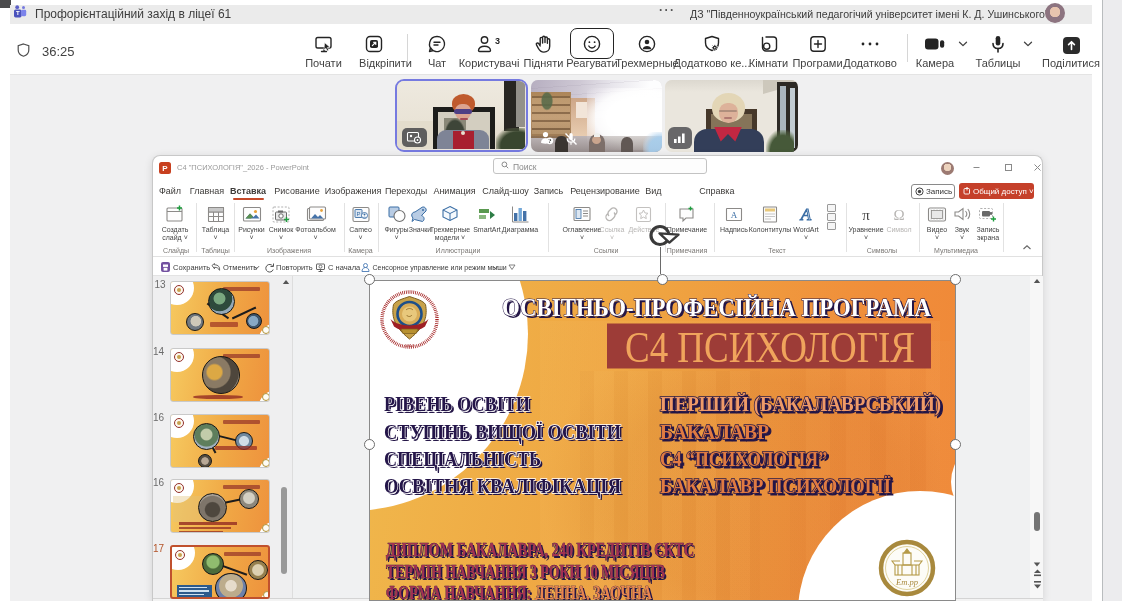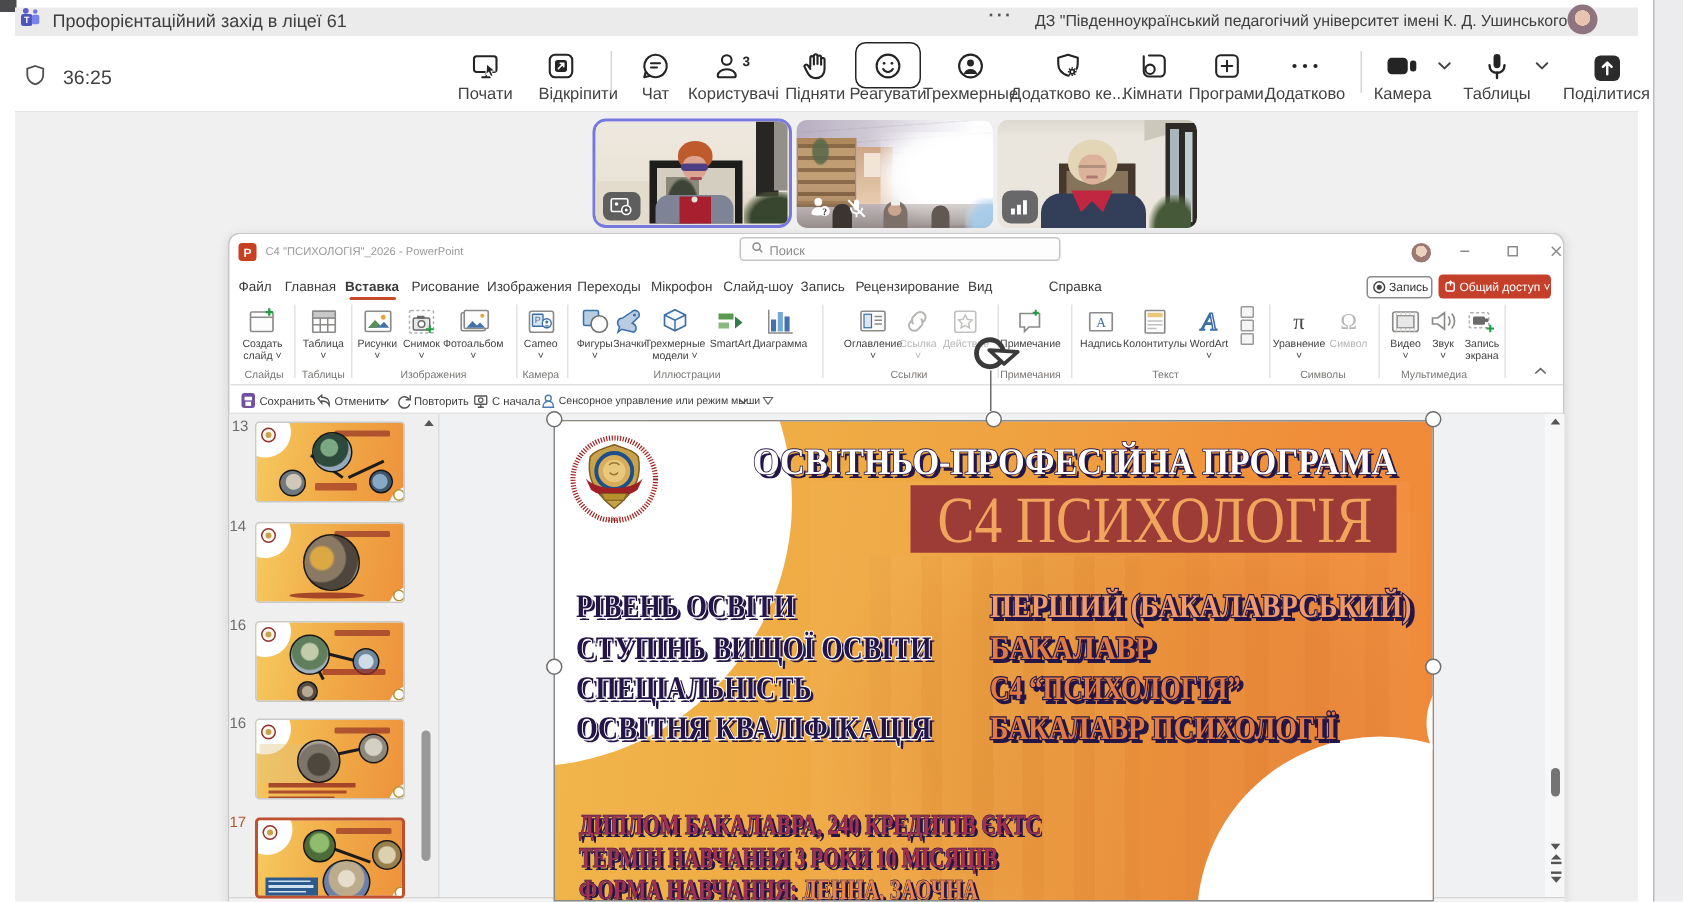--- a/index.html
+++ b/index.html
@@ -285,21 +285,21 @@
       <path d="M4 4.5 v-3 M2.8 2.6 L4 1.4 l1.2 1.2" stroke="#fff" stroke-width="0.9" fill="none"></path>
     </svg>
   </div>
 <div class="abs" style="left:973px;top:186.5px;font-size:8px;color:#fff">Общий доступ  ˅</div>
 <div class="abs" style="left:125px;top:186px;width:90px;text-align:center;font-size:9px;color:#3d3b39;font-weight:normal">Файл</div>
 <div class="abs" style="left:162px;top:186px;width:90px;text-align:center;font-size:9px;color:#3d3b39;font-weight:normal">Главная</div>
 <div class="abs" style="left:203px;top:186px;width:90px;text-align:center;font-size:9px;color:#3d3b39;font-weight:bold">Вставка</div>
 <div class="abs" style="left:252px;top:186px;width:90px;text-align:center;font-size:9px;color:#3d3b39;font-weight:normal">Рисование</div>
 <div class="abs" style="left:308px;top:186px;width:90px;text-align:center;font-size:9px;color:#3d3b39;font-weight:normal">Изображения</div>
 <div class="abs" style="left:361px;top:186px;width:90px;text-align:center;font-size:9px;color:#3d3b39;font-weight:normal">Переходы</div>
-<div class="abs" style="left:409.5px;top:186px;width:90px;text-align:center;font-size:9px;color:#3d3b39;font-weight:normal">Мікрофон</div>
+<div class="abs" style="left:409.5px;top:186px;width:90px;text-align:center;font-size:9px;color:#3d3b39;font-weight:normal">Анимация</div>
 <div class="abs" style="left:460.5px;top:186px;width:90px;text-align:center;font-size:9px;color:#3d3b39;font-weight:normal">Слайд-шоу</div>
 <div class="abs" style="left:503.5px;top:186px;width:90px;text-align:center;font-size:9px;color:#3d3b39;font-weight:normal">Запись</div>
 <div class="abs" style="left:560px;top:186px;width:90px;text-align:center;font-size:9px;color:#3d3b39;font-weight:normal">Рецензирование</div>
 <div class="abs" style="left:608.5px;top:186px;width:90px;text-align:center;font-size:9px;color:#3d3b39;font-weight:normal">Вид</div>
 <div class="abs" style="left:644.5px;top:186px;width:90px;text-align:right;font-size:9px;color:#3d3b39;font-weight:normal">Справка</div>
 <div class="abs" style="left:233px;top:197.5px;width:31px;height:2.6px;background:#c5492a;border-radius:2px"></div>
 <div class="abs" style="left:153px;top:256px;width:889px;height:1px;background:#e1e1e1"></div>
 <div class="abs" style="left:153px;top:275px;width:889px;height:1px;background:#e3e3e3"></div>
 <div class="abs" style="left:196px;top:203px;width:1px;height:49px;background:#e2e2e2"></div>
 <div class="abs" style="left:234px;top:203px;width:1px;height:49px;background:#e2e2e2"></div>
@@ -724,20 +724,34 @@
 <text x="290" y="185" font-family="Liberation Serif" font-weight="bold" lengthAdjust="spacingAndGlyphs" font-size="22" textLength="167" fill="#e07a42" stroke="#241647" stroke-width="1.6" paint-order="stroke">С4 “ПСИХОЛОГІЯ”</text>
 <text x="290" y="211.5" font-family="Liberation Serif" font-weight="bold" lengthAdjust="spacingAndGlyphs" font-size="22" textLength="231" fill="#241647" stroke="#241647" stroke-width="1.2" transform="translate(2.4,2.4)">БАКАЛАВР ПСИХОЛОГІЇ</text>
 <text x="290" y="211.5" font-family="Liberation Serif" font-weight="bold" lengthAdjust="spacingAndGlyphs" font-size="22" textLength="231" fill="#e07a42" stroke="#241647" stroke-width="1.6" paint-order="stroke">БАКАЛАВР ПСИХОЛОГІЇ</text>
 <text x="16" y="275" font-family="Liberation Serif" font-weight="bold" lengthAdjust="spacingAndGlyphs" font-size="19" textLength="308" fill="#241647" transform="translate(1.8,1.8)">ДИПЛОМ БАКАЛАВРА, 240 КРЕДИТІВ ЄКТС</text>
 <text x="16" y="275" font-family="Liberation Serif" font-weight="bold" lengthAdjust="spacingAndGlyphs" font-size="19" textLength="308" fill="#a13052" stroke="#241647" stroke-width="0.75" paint-order="stroke">ДИПЛОМ БАКАЛАВРА, 240 КРЕДИТІВ ЄКТС</text>
 <text x="16" y="297" font-family="Liberation Serif" font-weight="bold" lengthAdjust="spacingAndGlyphs" font-size="19" textLength="279" fill="#241647" transform="translate(1.8,1.8)">ТЕРМІН НАВЧАННЯ 3 РОКИ 10 МІСЯЦІВ</text>
 <text x="16" y="297" font-family="Liberation Serif" font-weight="bold" lengthAdjust="spacingAndGlyphs" font-size="19" textLength="279" fill="#a13052" stroke="#241647" stroke-width="0.75" paint-order="stroke">ТЕРМІН НАВЧАННЯ 3 РОКИ 10 МІСЯЦІВ</text>
 <text x="16" y="318" font-family="Liberation Serif" font-weight="bold" lengthAdjust="spacingAndGlyphs" font-size="19" textLength="266" fill="#241647" transform="translate(1.8,1.8)">ФОРМА НАВЧАННЯ: ДЕННА, ЗАОЧНА</text>
 <text x="16" y="318" font-family="Liberation Serif" font-weight="bold" lengthAdjust="spacingAndGlyphs" font-size="19" textLength="266" fill="#a13052" stroke="#241647" stroke-width="0.75" paint-order="stroke">ФОРМА НАВЧАННЯ: <tspan fill="#e8854e">ДЕННА, ЗАОЧНА</tspan></text>
 </svg>
+<div class="abs" style="left:508px;top:258px;width:58px;height:58px">
+      <svg width="58" height="58" viewBox="0 0 58 58">
+<circle cx="29" cy="29" r="26" fill="#fdfcf7" stroke="#a8893d" stroke-width="4.5"></circle>
+<circle cx="29" cy="29" r="21.5" fill="none" stroke="#d8c888" stroke-width="0.8"></circle>
+<g stroke="#b59a48" stroke-width="1.1" fill="none">
+<rect x="17" y="26" width="24" height="10"></rect>
+          <path d="M20 26 v10 M24 26 v10 M34 26 v10 M38 26 v10"></path>
+<rect x="25" y="14" width="8" height="12"></rect>
+          <path d="M29 10 l3 4 h-6 z" fill="#b59a48"></path>
+<path d="M17 26 l-3-4 h8 M41 26 l3-4 h-8"></path>
+        </g>
+<text x="29" y="46" font-size="8.5" fill="#a8893d" text-anchor="middle" font-family="Liberation Serif" font-style="italic">Ет.рр</text>
+</svg>
+    </div>
 </div>
 <div class="abs" style="left:363.5px;top:274.0px;width:11px;height:11px;border-radius:50%;background:#fff;border:1.6px solid #6e6e6e"></div>
 <div class="abs" style="left:656.5px;top:274.0px;width:11px;height:11px;border-radius:50%;background:#fff;border:1.6px solid #6e6e6e"></div>
 <div class="abs" style="left:950.0px;top:274.0px;width:11px;height:11px;border-radius:50%;background:#fff;border:1.6px solid #6e6e6e"></div>
 <div class="abs" style="left:363.5px;top:439.0px;width:11px;height:11px;border-radius:50%;background:#fff;border:1.6px solid #6e6e6e"></div>
 <div class="abs" style="left:950.0px;top:439.0px;width:11px;height:11px;border-radius:50%;background:#fff;border:1.6px solid #6e6e6e"></div>
 <div class="abs" style="left:660px;top:247px;width:1.2px;height:27px;background:#6a6a6a"></div>
 <div class="abs" style="left:648px;top:223px;width:34px;height:28px">
     <svg width="34" height="28" viewBox="0 0 34 28">
 <circle cx="12" cy="12.5" r="9" fill="none" stroke="#3a3a3a" stroke-width="3.2"></circle>

